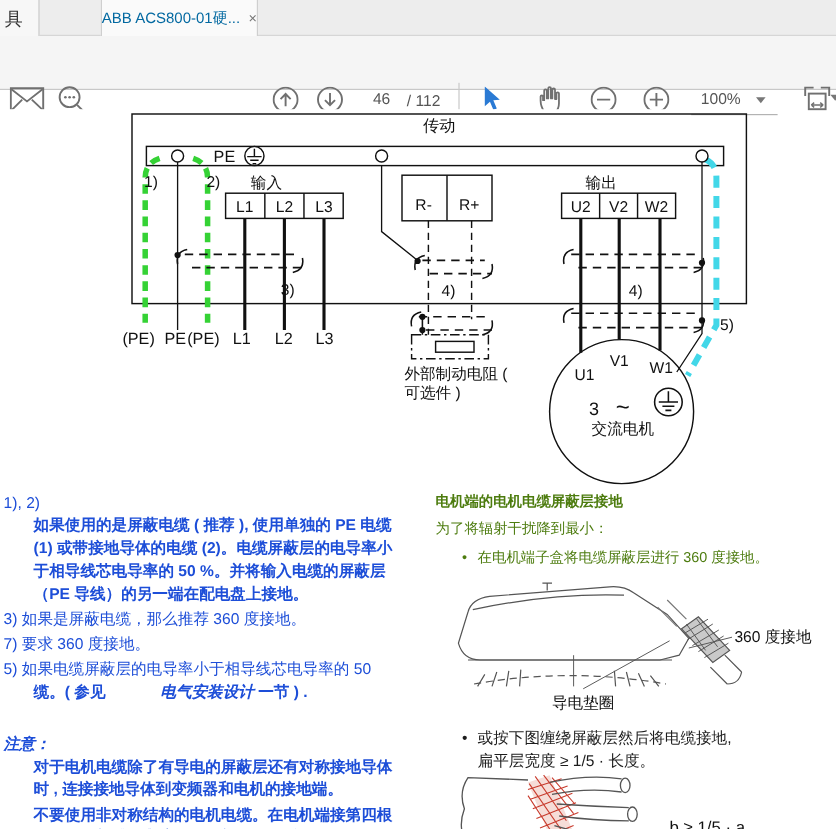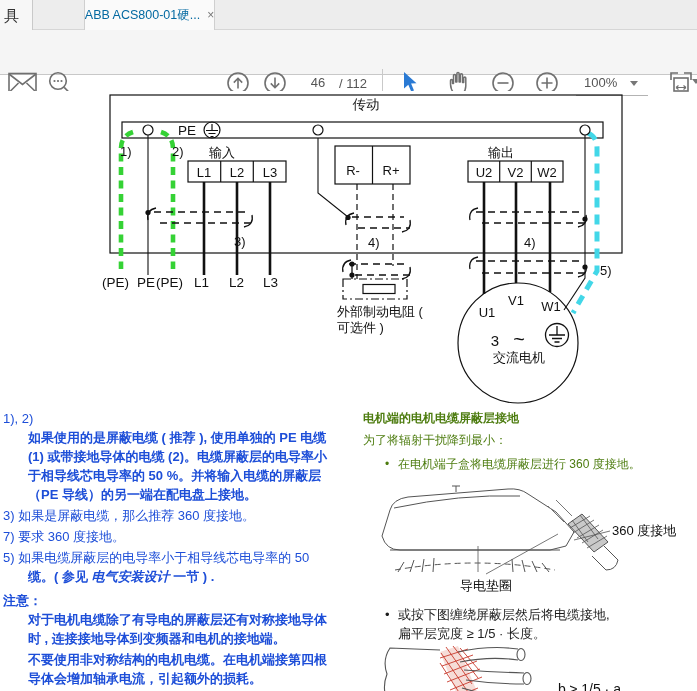--- a/index.html
+++ b/index.html
@@ -42,23 +42,23 @@
   #page { position:absolute; left:0; top:91px; width:565px; height:616px; background:#fff;
           color:#1c1c1c; }
   #diagram-svg { position:absolute; left:0; top:0; }
   svg text { font-family:"Liberation Sans", sans-serif; fill:#111; }
 
   #left-col { position:absolute; left:3px; top:318px; width:356px; font-size:13px;
               line-height:19px; color:#1d4ed8; }
   .nline { white-space:nowrap; }
   .ind { margin-left:25px;font-weight:bold; }
   .gap2 { margin-top:2px; }
-  .gap6 { margin-top:5px; }
+  .gap6 { margin-top:24px;font-style:italic; }
   .bold { font-weight:bold; }
-  .ital { font-style:italic; }
+  .ital { font-style:italic;margin-left:42px; }
 
   #right-col { position:absolute; left:363px; top:318px; width:334px; font-size:12px;
                line-height:19px; color:#4d7c0f; }
   #right-col .head { font-weight:bold; margin-bottom:3px; }
   .bullet-row { display:flex; white-space:nowrap; margin-top:5px; }
   .bullet-row .dot { width:13px; margin-left:22px; }
   #bullets2 { position:absolute; left:363px; top:514px; width:334px; font-size:13px; line-height:19px; }
   #bullets2 .cont { margin-left:35px; white-space:nowrap; }
 
   #illus-gland { position:absolute; left:360px; top:393px; }

